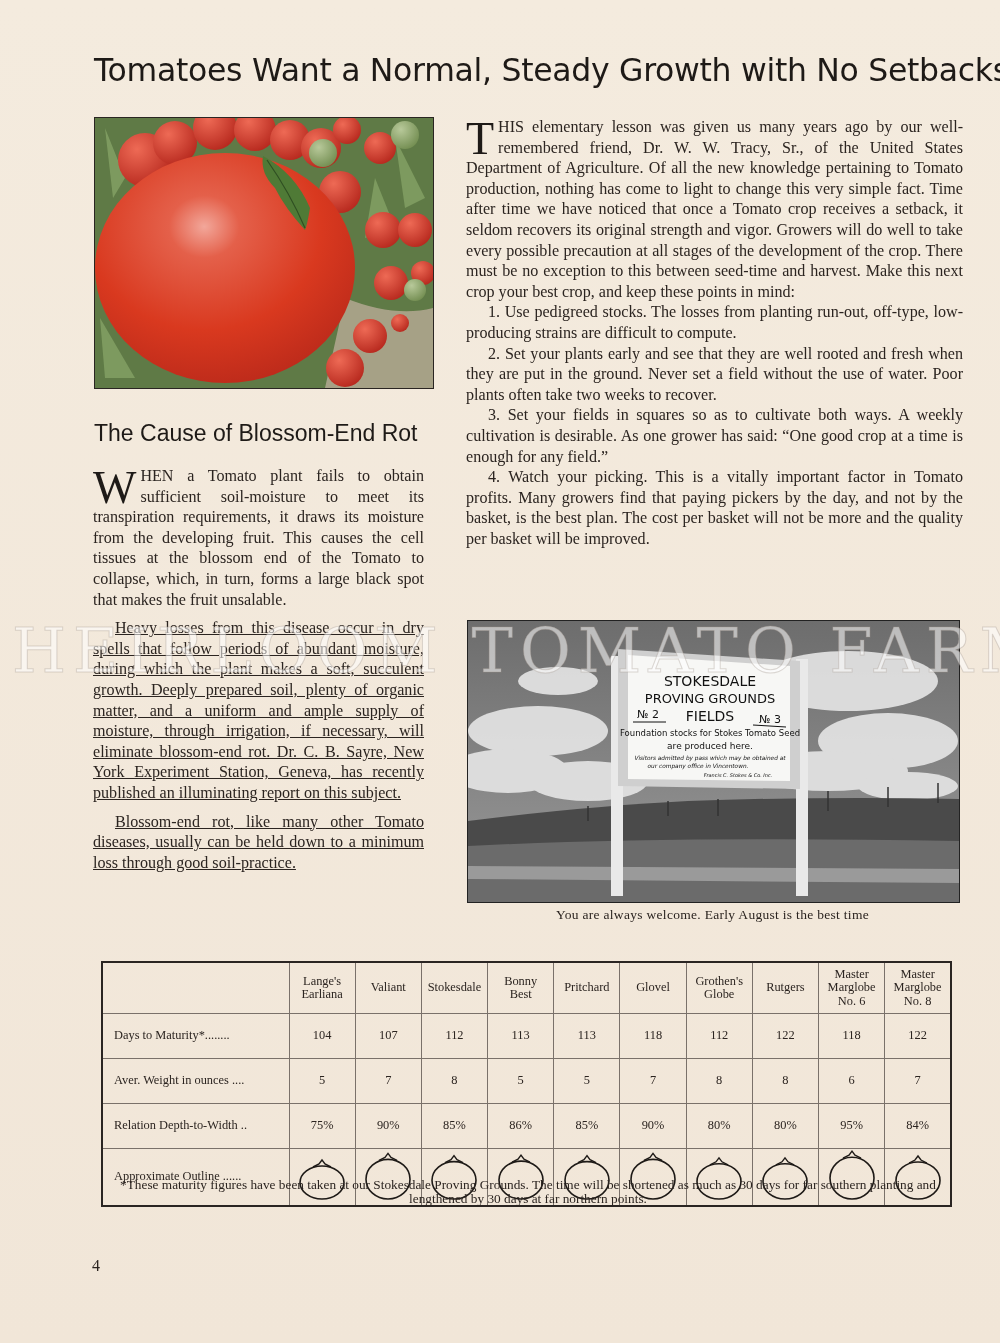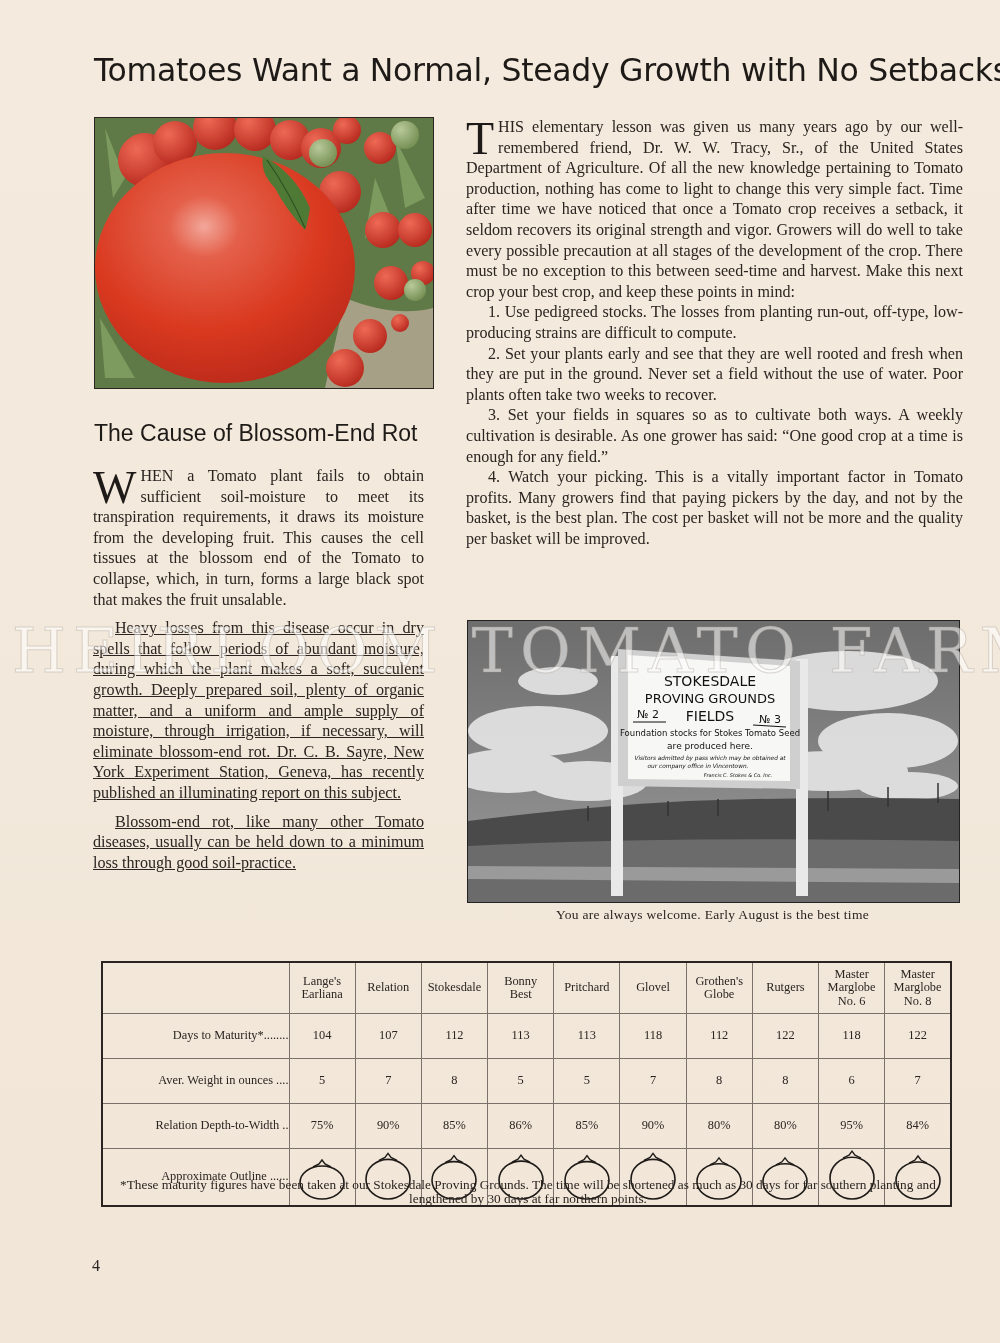--- a/index.html
+++ b/index.html
@@ -14,21 +14,21 @@
   .col-left p + p{margin-top:8px;text-decoration:underline;}
   .indent{text-indent:22px;}
   .dropcap{float:left;font-family:"Liberation Serif",serif;font-size:46px;line-height:38px;margin:3px 4px 0 0;color:#1e1a17;}
   .photo-sign{position:absolute;left:467px;top:620px;width:491px;height:281px;border:1px solid #222;overflow:hidden;background:#888;}
   .caption{position:absolute;left:467px;top:907px;width:491px;text-align:center;font-family:"Liberation Serif",serif;font-size:13.5px;letter-spacing:0.3px;color:#2b2420;}
   .watermark{position:absolute;left:12px;top:614px;width:980px;font-family:"DejaVu Serif","Liberation Serif",serif;font-size:62px;letter-spacing:7px;color:rgba(255,255,255,0.55);white-space:nowrap;pointer-events:none;-webkit-text-stroke:1px rgba(160,150,140,0.35);}
   table.comp{position:absolute;left:101px;top:961px;width:851px;height:244px;border-collapse:collapse;border:2.5px solid #2a2522;font-family:Liberation Serif, serif;font-size:12.4px;color:#2b2420;table-layout:fixed;}
   table.comp td,table.comp th{border:1px solid #7a716a;text-align:center;vertical-align:middle;padding:0;font-weight:normal;line-height:13.5px;}
   table.comp th{height:50px;}
   table.comp td{height:44px;}
-  table.comp td.rowlabel{text-align:right;padding-left:25px;white-space:nowrap;overflow:hidden;}
+  table.comp td.rowlabel{text-align:left;padding-left:11px;white-space:nowrap;overflow:hidden;}
   table.comp tr.outline td{height:56px;}
   .footnote{position:absolute;left:98px;top:1178px;width:860px;text-align:center;font-family:"Liberation Serif",serif;font-size:13.3px;line-height:14px;color:#2b2420;}
   .pageno{position:absolute;left:92px;top:1257px;font-family:"Liberation Serif",serif;font-size:16px;color:#2b2420;}
 </style>
 </head>
 <body>
 
 <div class="page">
 
   <div class="title">Tomatoes Want a Normal, Steady Growth with No Setbacks</div>
@@ -168,21 +168,21 @@
     </colgroup>
     <thead>
       <tr id="hdr-row">
         <th></th>
       <th>
             <div>Lange's</div>
             <div>Earliana</div>
             <div></div>
           </th>
           <th>
-            <div>Relation</div>
+            <div>Valiant</div>
             <div></div>
             <div></div>
           </th>
           <th>
             <div>Stokesdale</div>
             <div></div>
             <div></div>
           </th>
           <th>
             <div>Bonny</div>

